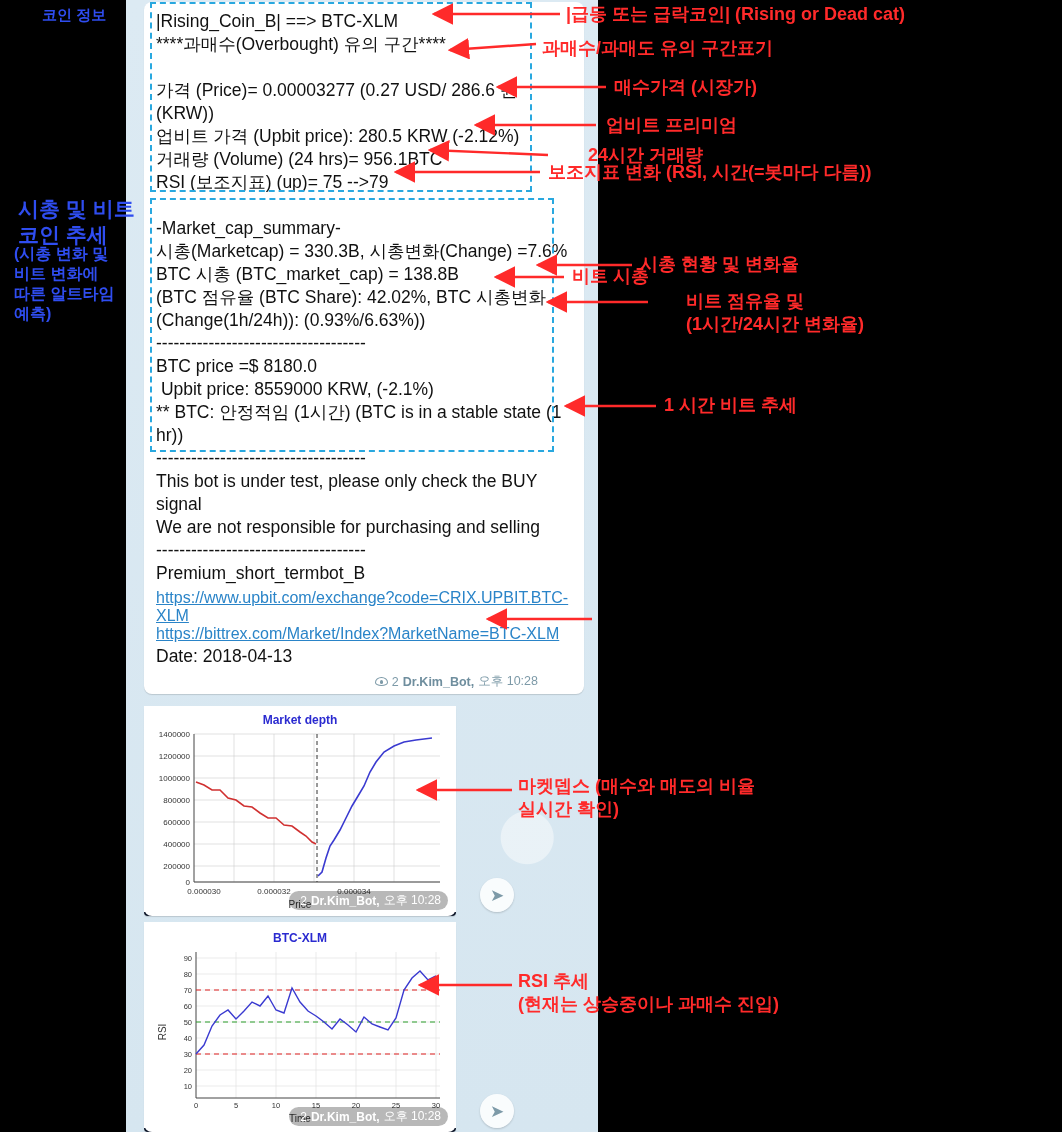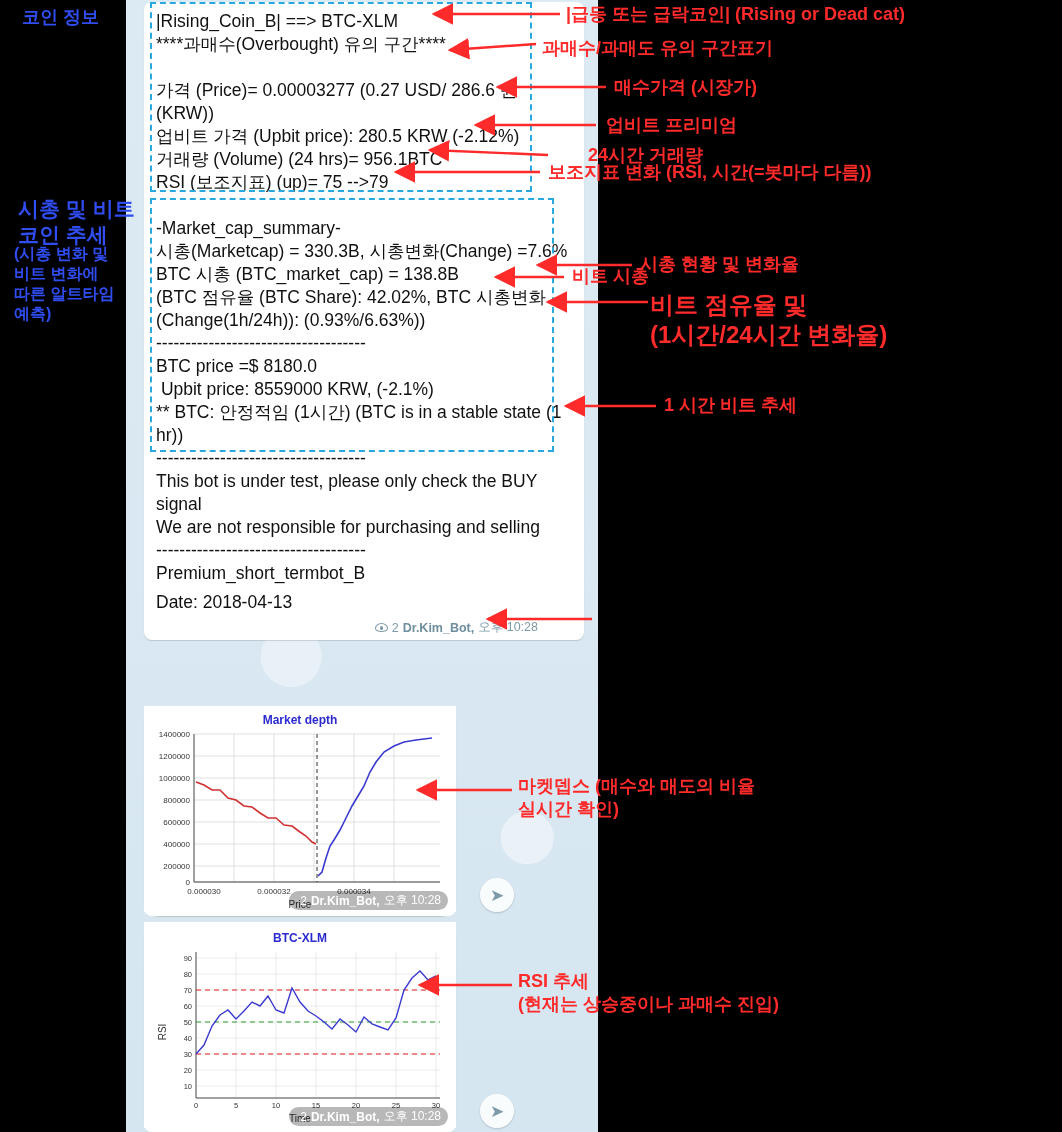--- a/index.html
+++ b/index.html
@@ -81,21 +81,21 @@
     border-radius: 50%;
     background: #7d9aa8;
   }
   .meta-name { font-weight: bold; color: #6f8e9e; }
   
   .chart-bubble {
     position: absolute;
     left: 18px;
     width: 312px;
     background: #0f172a;
-    border-radius: 16px;
+    border-radius: 4px;
     overflow: visible;
     box-shadow: 0 1px 1px rgba(0,0,0,0.14);
   }
   .chart-inner {
     position: relative;
     width: 312px;
     background: #fff;
     border-radius: 8px;
   }
   .chart-meta {
@@ -178,20 +178,24 @@
 (BTC 점유율 (BTC Share): 42.02%, BTC 시총변화 (Change(1h/24h)): (0.93%/6.63%))
 ------------------------------------
 BTC price =$ 8180.0
  Upbit price: 8559000 KRW, (-2.1%)
 ** BTC: 안정적임 (1시간) (BTC is in a stable state (1 hr))
 ------------------------------------
 This bot is under test, please only check the BUY signal
 We are not responsible for purchasing and selling
 ------------------------------------
 Premium_short_termbot_B</div>
+      <div style="padding:0 12px 0 12px;">
+        <a class="link" href="#">https://www.upbit.com/exchange?code=CRIX.UPBIT.BTC-XLM</a>
+        <a class="link" href="#">https://bittrex.com/Market/Index?MarketName=BTC-XLM</a>
+      </div>
       <div class="bubble-text" style="padding-top:2px;padding-bottom:26px;">Date: 2018-04-13</div>
       <div class="meta">
         <span class="eye"></span>
         <span>2</span>
         <span class="meta-name">Dr.Kim_Bot,</span>
         <span>오후 10:28</span>
       </div>
 
     </div>
 
@@ -333,38 +337,38 @@
       <line x1="632" y1="265" x2="538" y2="265"></line>
       <line x1="564" y1="277" x2="496" y2="277"></line>
       <line x1="648" y1="302" x2="548" y2="302"></line>
       <line x1="656" y1="406" x2="566" y2="406"></line>
       <line x1="592" y1="619" x2="488" y2="619"></line>
       <line x1="512" y1="790" x2="418" y2="790"></line>
       <line x1="512" y1="985" x2="420" y2="985"></line>
     </g>
   </svg>
 
-  <div class="anno-blue" style="left:22px; top:6px; font-size:18px;text-align:right;">코인 정보</div>
+  <div class="anno-blue" style="left:42px; top:6px; font-size:15px;text-align:right;">코인 정보</div>
   <div class="anno" style="left:566px; top:3px; font-size:18px;">|급등 또는 급락코인| (Rising or Dead cat)</div>
   <div class="anno" style="left:542px; top:37px; font-size:18px;">과매수/과매도 유의 구간표기</div>
   <div class="anno" style="left:614px; top:76px; font-size:18px;">매수가격 (시장가)</div>
   <div class="anno" style="left:606px; top:114px; font-size:18px;">업비트 프리미엄</div>
   <div class="anno" style="left:588px; top:144px; font-size:18px;">24시간 거래량</div>
   <div class="anno" style="left:548px; top:161px; font-size:18px;">보조지표 변화 (RSI, 시간(=봇마다 다름))</div>
 
   <div class="anno-blue" style="left:18px; top:196px; font-size:21px;">시총 및 비트
 코인 추세</div>
   <div class="anno-blue" style="left:14px; top:244px; font-size:16px;">(시총 변화 및
 비트 변화에
 따른 알트타임
 예측)</div>
 
   <div class="anno" style="left:640px; top:253px; font-size:18px;">시총 현황 및 변화율</div>
   <div class="anno" style="left:572px; top:265px; font-size:18px;">비트 시총</div>
-  <div class="anno" style="left:650px; top:290px; font-size:24px;">비트 점유율 및
+  <div class="anno" style="left:686px; top:290px; font-size:18px;">비트 점유율 및
      (1시간/24시간 변화율)</div>
   <div class="anno" style="left:664px; top:394px; font-size:18px;">1 시간 비트 추세</div>
   <div class="anno" style="left:518px; top:970px; font-size:18px;">RSI 추세
 (현재는 상승중이나 과매수 진입)</div>
   <div class="anno" style="left:518px; top:775px; font-size:18px;">마켓뎁스 (매수와 매도의 비율
 실시간 확인)</div>
 
 </div>
 
 </body></html>

